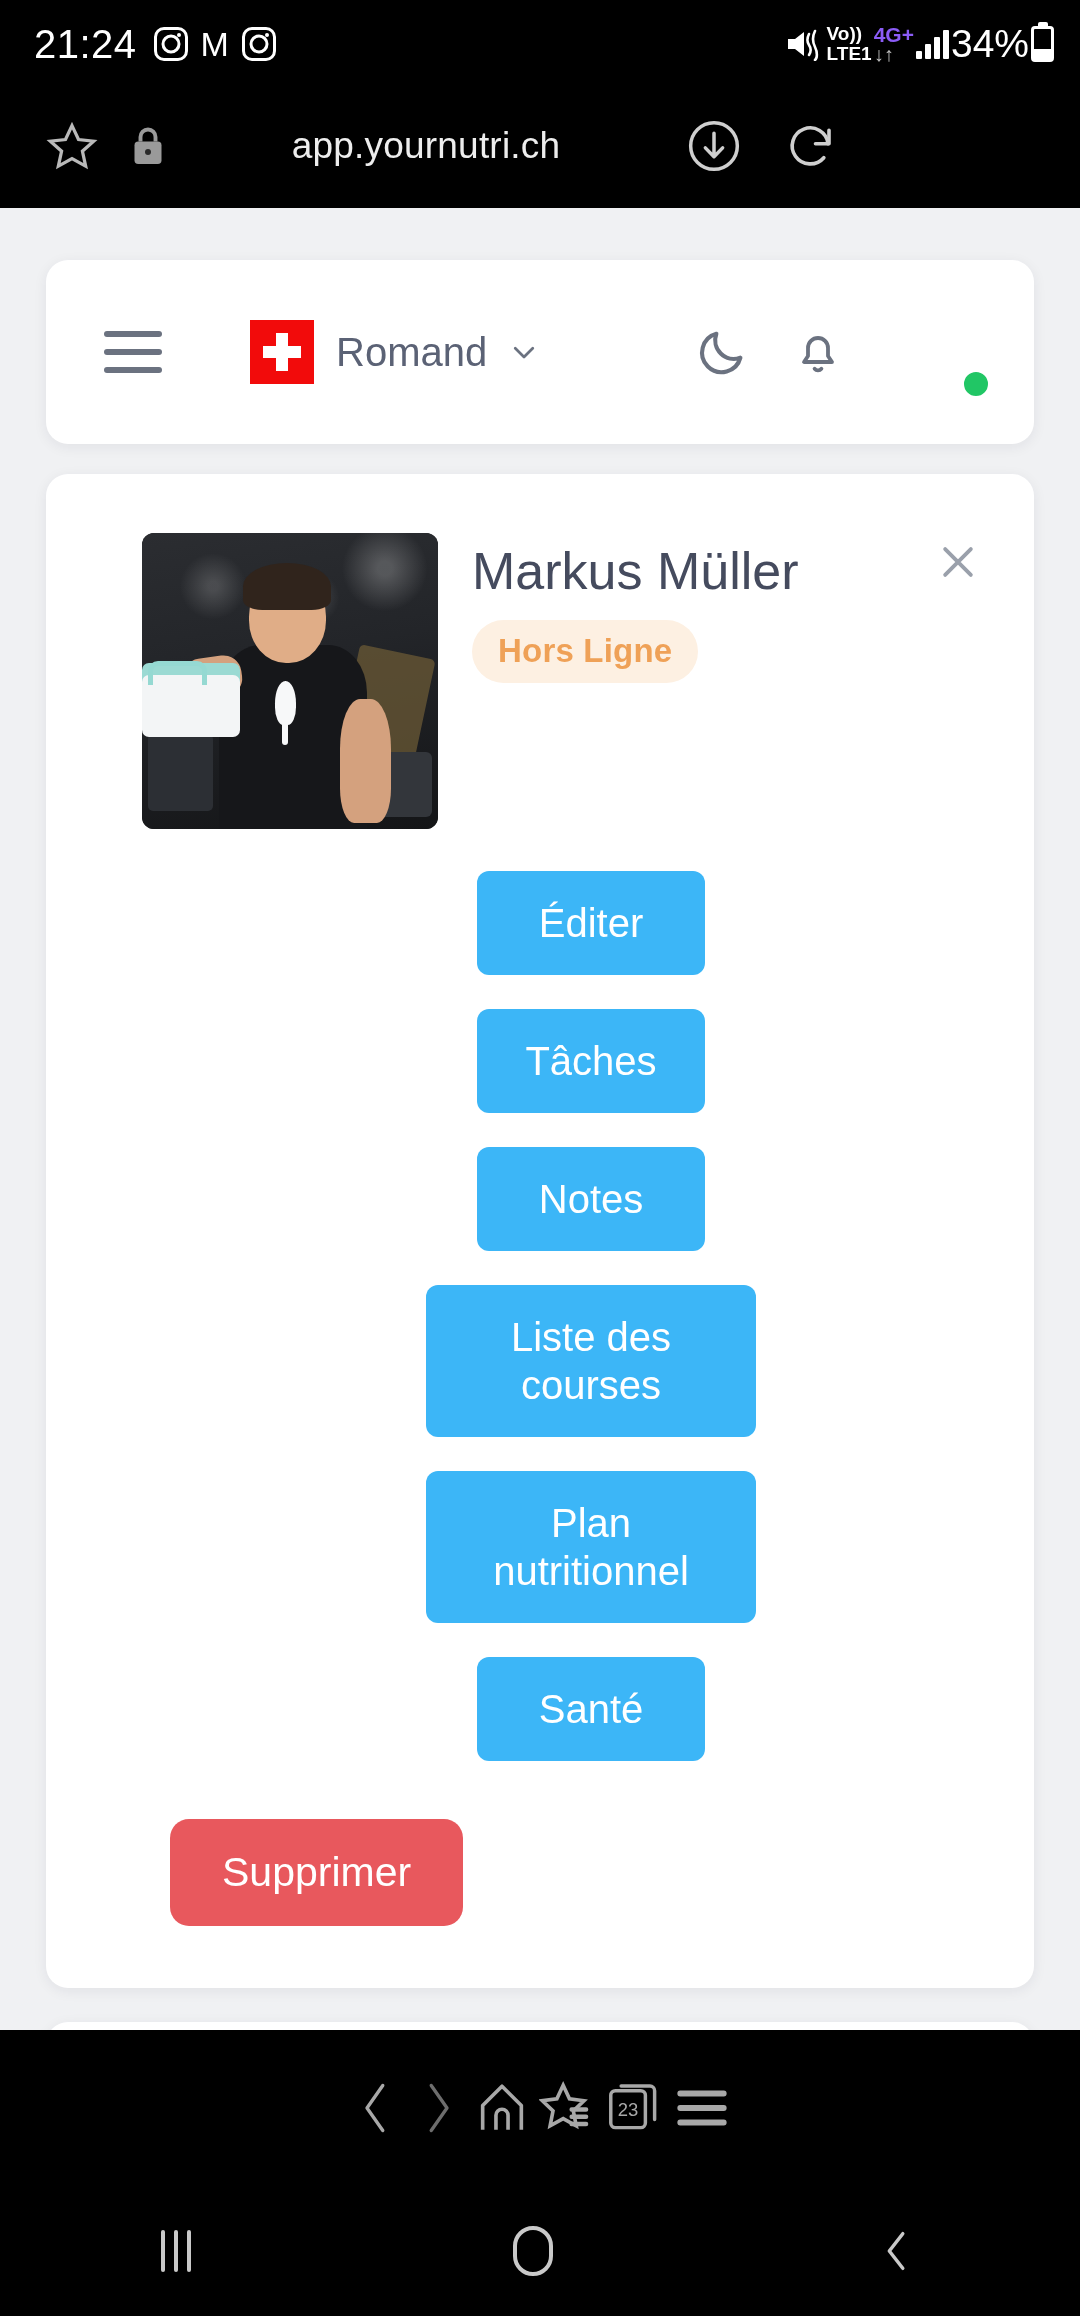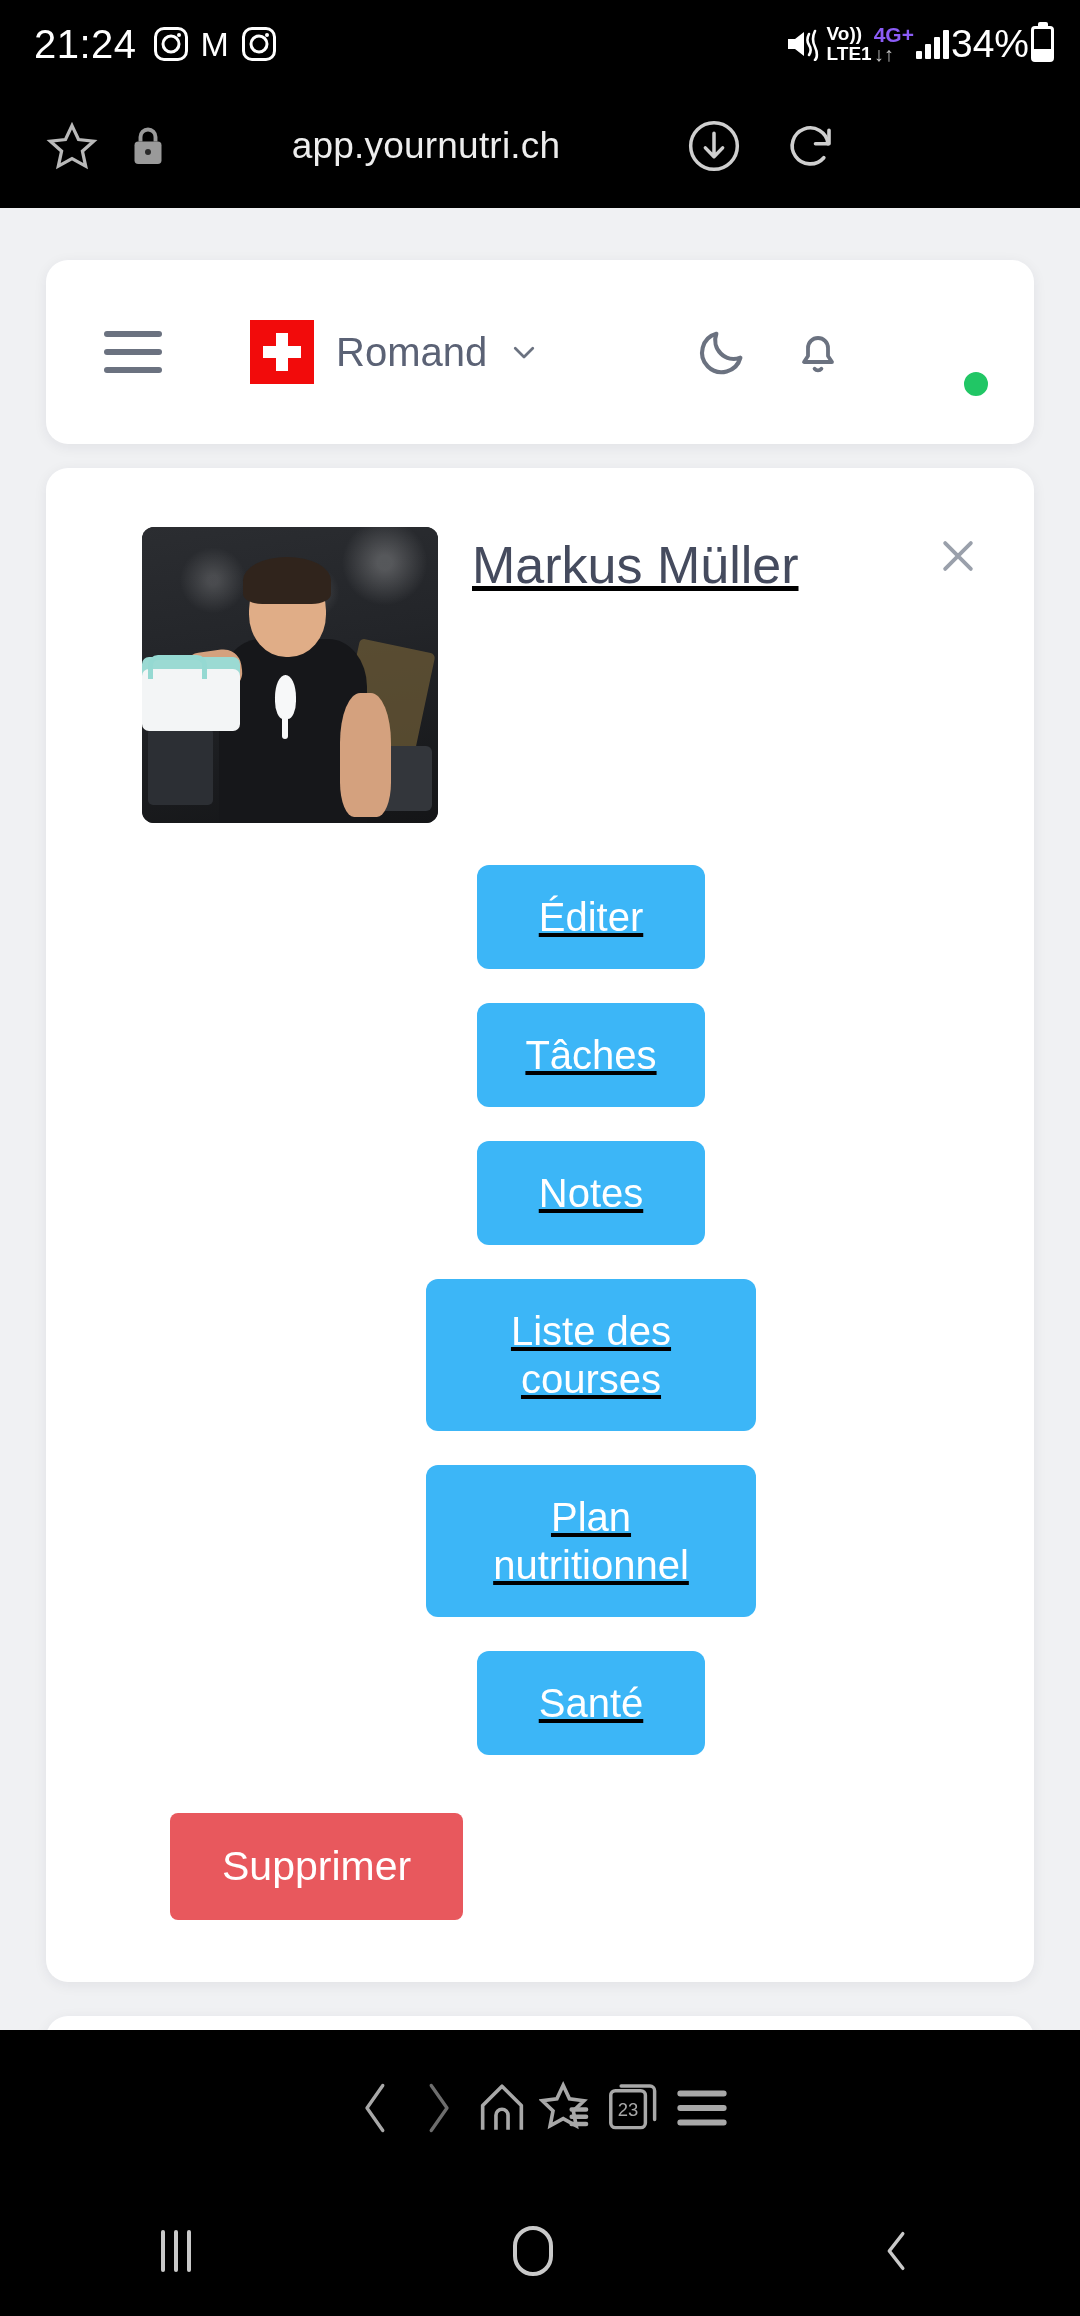--- a/index.html
+++ b/index.html
@@ -98,21 +98,21 @@
   .av-hair { position:absolute; left:26%; top:11%; width:42%; height:34%;
        background:#2b1d18; border-radius: 50% 50% 38% 38%; }
   .av-lap { position:absolute; right:2%; bottom:4%; width:44%; height:26%;
        background:#e7e9ec; border-radius:4px; transform: skewX(-9deg); }
   .av-cup { position:absolute; right:14%; top:46%; width:16%; height:17%;
        background:#2f7f93; border-radius:4px 4px 7px 7px; }
   .dot-online { position: absolute; right: -2px; bottom: 0px; width: 32px; height: 32px;
        background: #21c665; border-radius: 50%; border: 4px solid #fff; }
 
   
-  .client-card { margin-top: 24px; padding: 46px 18px 62px 40px; min-height: 1000px; text-decoration: underline; }
+  .client-card { margin-top: 30px; padding: 46px 18px 62px 40px; min-height: 1000px; }
   .client-top { display: flex; align-items: flex-start; }
   .photo {
     width: 296px; height: 296px; border-radius: 12px; overflow: hidden;
     flex: none; margin-left: 56px; margin-top: 13px; position: relative;
     background: #1b1c1e;
   }
   .ph-bg { position:absolute; inset:0;
      background:
        radial-gradient(circle at 82% 12%, rgba(255,255,255,0.22) 0 2%, transparent 12%),
        radial-gradient(circle at 24% 18%, rgba(255,255,255,0.16) 0 1.5%, transparent 10%),
@@ -157,21 +157,21 @@
   .btn-stack { margin-top: 42px; display: flex; flex-direction: column;
                align-items: center; gap: 34px; padding-left: 80px; justify-content: flex-end; }
   .abtn {
     background: #3cb6f7; color: #fff; border: none; border-radius: 12px;
     font-family: "Liberation Sans", sans-serif; font-size: 40px; line-height: 48px;
     padding: 28px 42px; cursor: pointer; text-align: center; min-width: 228px;
   }
   .abtn.two-line { padding: 28px 44px; }
   .del-row { margin-top: 58px; padding-left: 84px; }
   .del-btn {
-    background: #e8585d; color: #fff; border: none; border-radius: 8px;
+    background: #e8585d; color: #fff; border: none; border-radius: 19px;
     font-family: "Liberation Sans", sans-serif; font-size: 41px;
     padding: 30px 52px; cursor: pointer;
   }
   .next-card { margin-top: 34px; height: 90px; }
 
   
   .btoolbar {
     position: absolute; top: 2030px; left: 0; width: 1080px; height: 156px;
     background: #000; display: flex; align-items: center; justify-content: center;
     padding: 0 36px;
@@ -305,20 +305,21 @@
           <span class="ph-arm-l"></span>
             <span class="ph-head"></span>
             <span class="ph-hair"></span>
           <span class="ph-boxlid"></span>
             <span class="ph-box"></span>
             <span class="ph-spoon"></span>
         </div>
 
         <div class="client-info">
           <div class="client-name">Markus Müller</div>
+          <span class="badge">Hors Ligne</span>
           <svg class="close-x" viewBox="0 0 24 24" fill="none" stroke="#9aa0ab" stroke-width="2.1">
             <path d="M5 5l14 14M19 5L5 19" stroke-linecap="round"></path>
           </svg>
         </div>
       </div>
 
       <div class="btn-stack">
         <button class="abtn">Éditer</button>
         <button class="abtn">Tâches</button>
         <button class="abtn">Notes</button>

